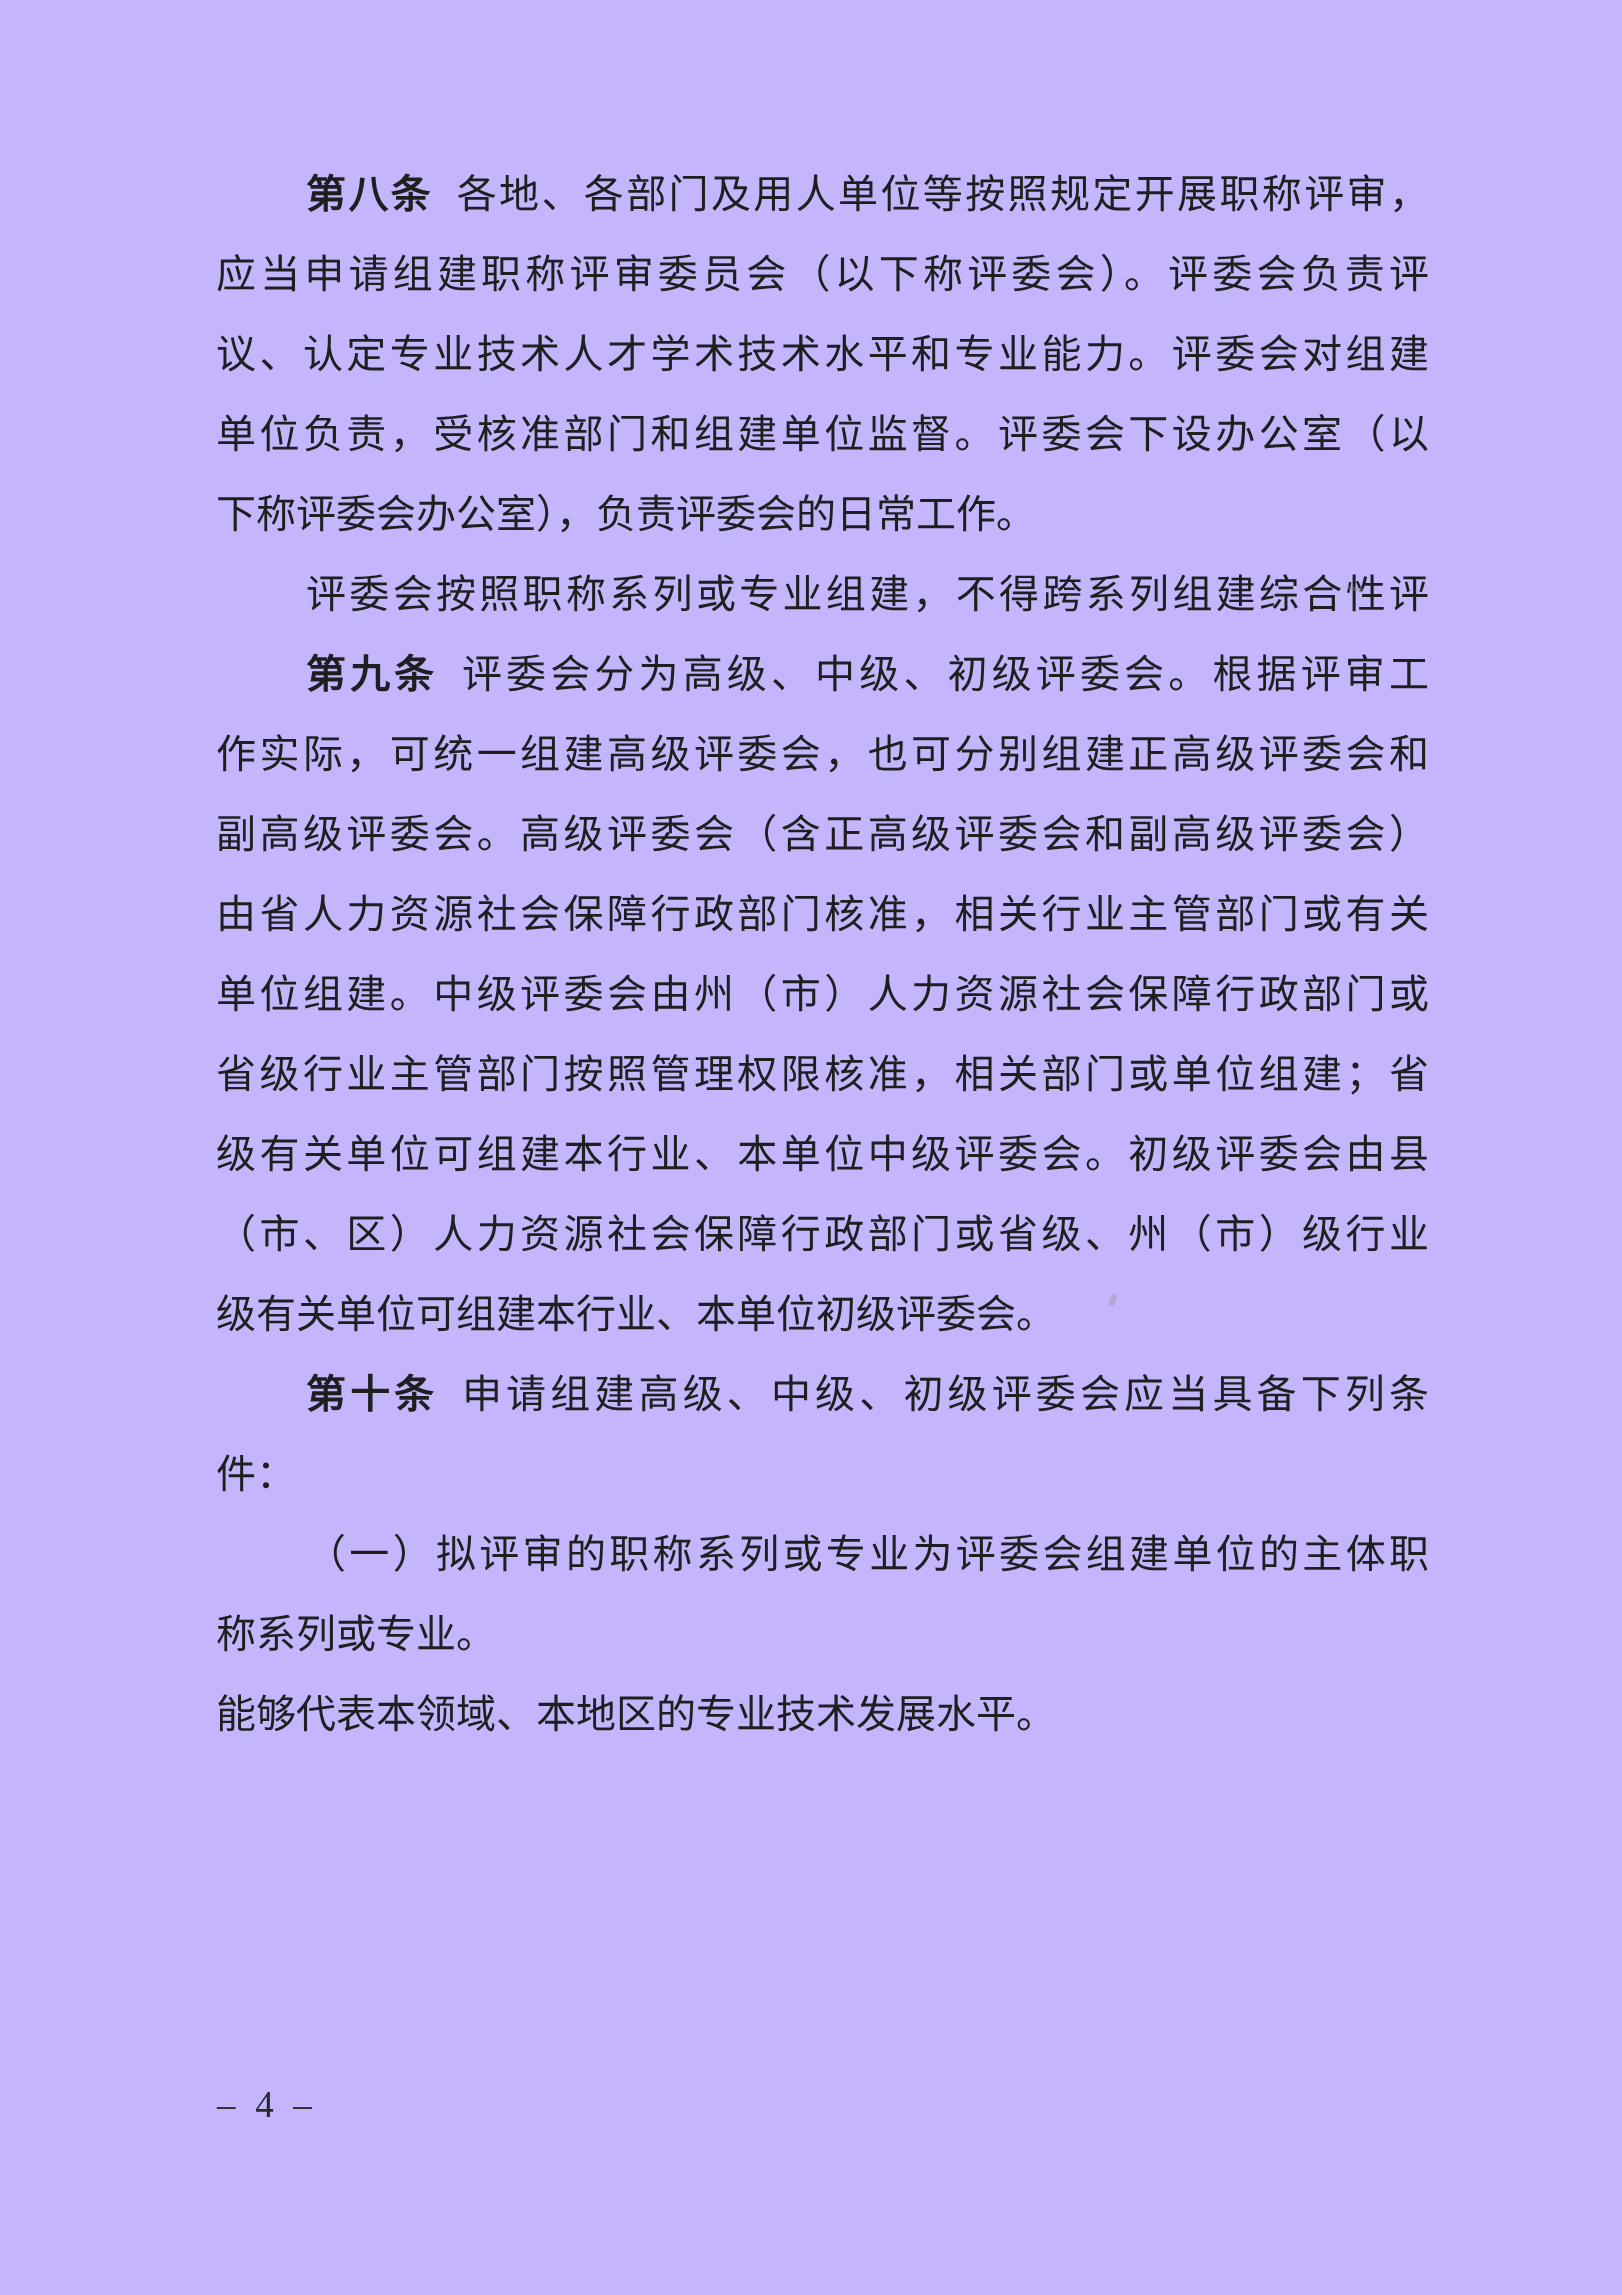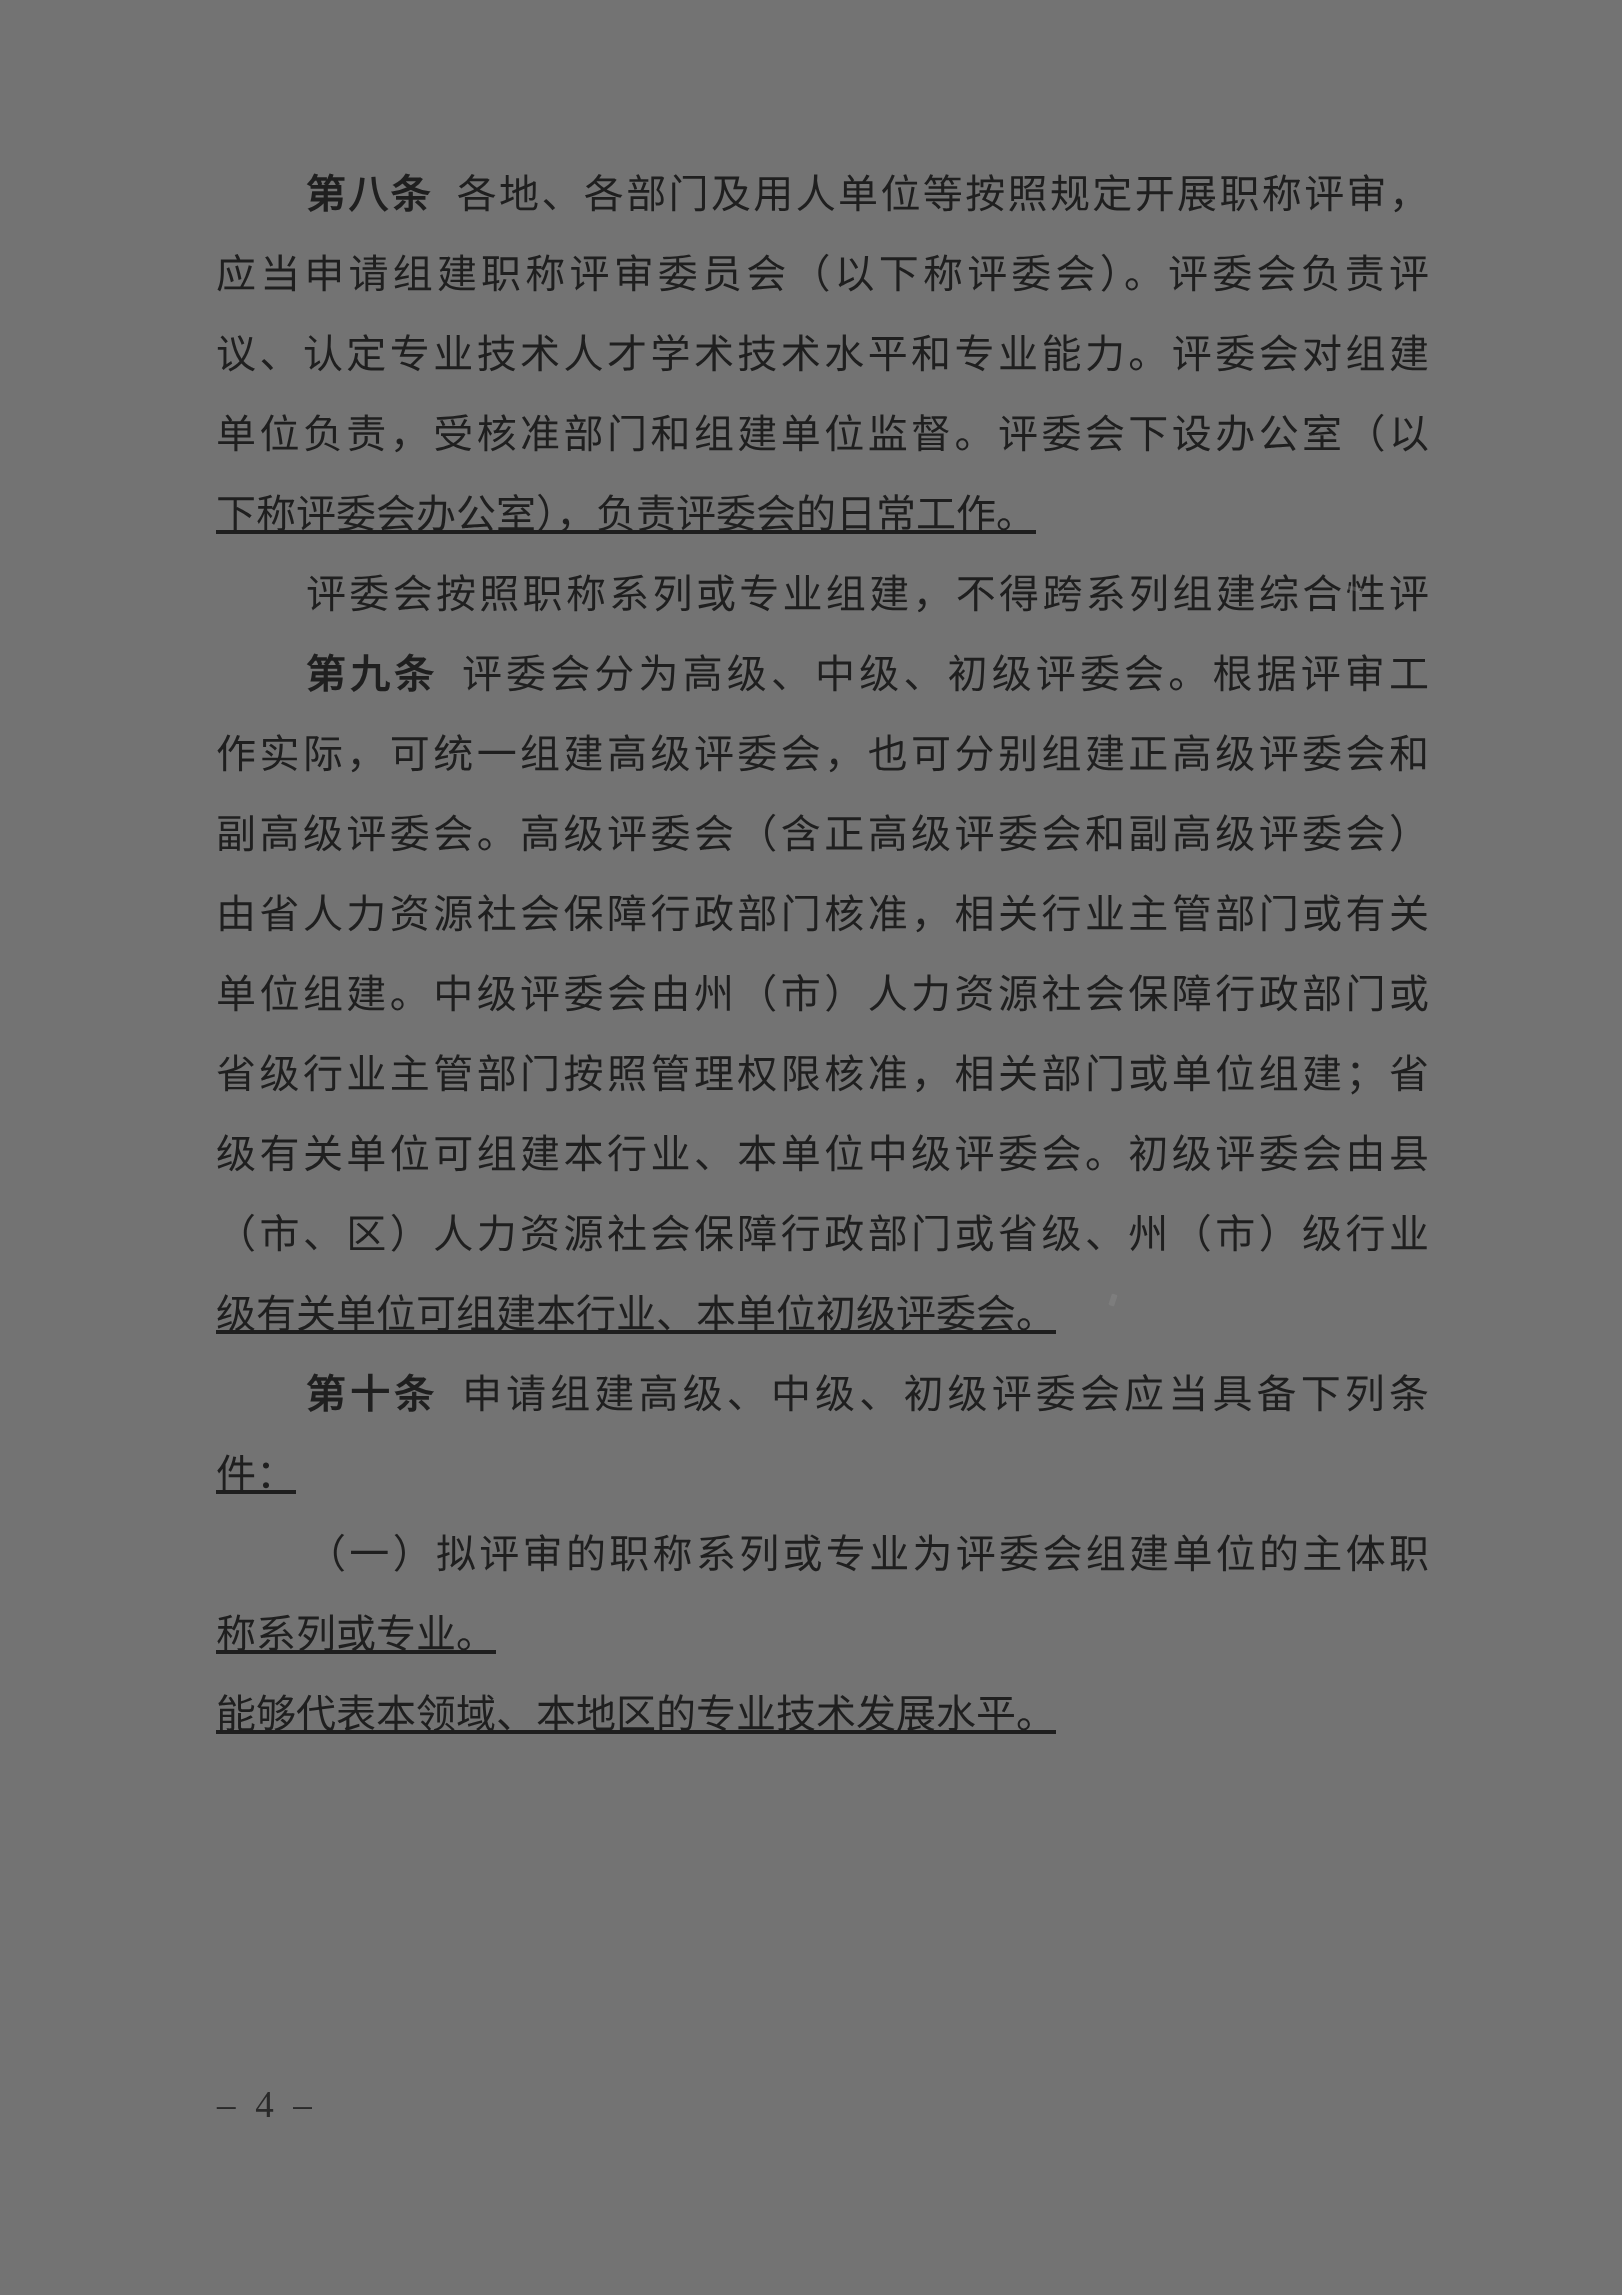--- a/index.html
+++ b/index.html
@@ -3,21 +3,21 @@
 <meta charset="utf-8">
 <style>
   * { margin: 0; padding: 0; box-sizing: border-box; }
   html, body { width: 1623px; height: 2295px; }
   body { background: #ffffff; }
 
   .page {
     position: relative;
     width: 1623px;
     height: 2295px;
-    background: #737373;
+    background: #c4b5fd;
     overflow: hidden;
     font-family: "Liberation Serif", "DejaVu Serif", serif;
     color: #1f1f1f;
   }
 
   .text-block {
     position: absolute;
     left: 216px;
     top: 155px;
     width: 1213px;
@@ -28,21 +28,20 @@
     height: 80px;
     line-height: 80px;
     white-space: nowrap;
     text-align: justify;
     text-align-last: justify;
     overflow: visible;
   }
   .line.last {
     text-align: center;
     text-align-last: left;
-    text-decoration: underline;
   }
   .line.indent { text-indent: 90px; }
 
   .article-num {
     font-weight: bold;
     margin-right: 23.5px;
   }
 
   .page-number {
     position: absolute;

